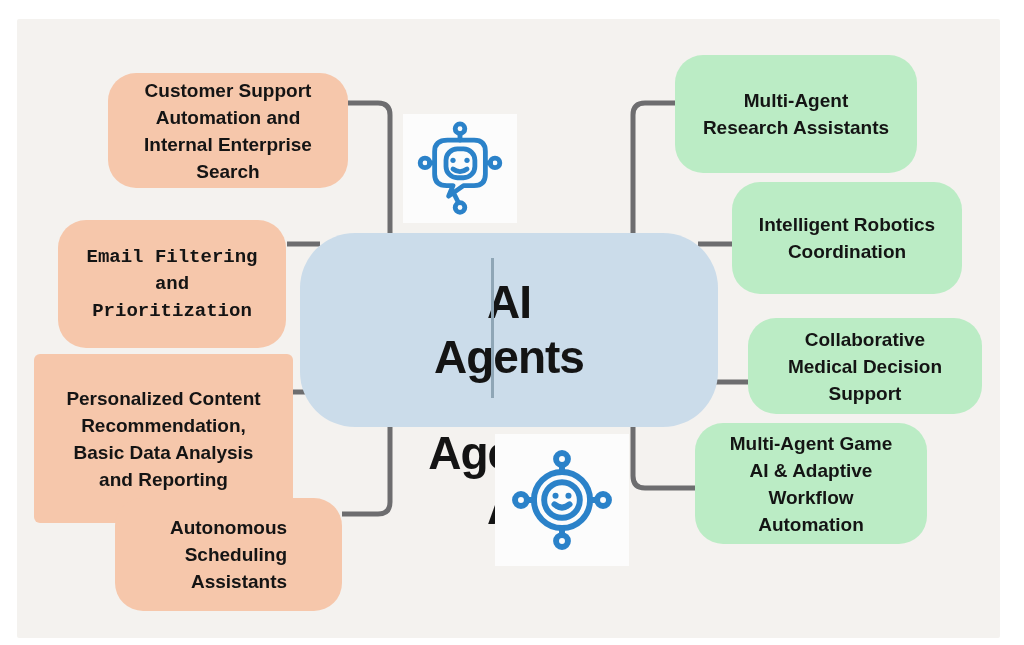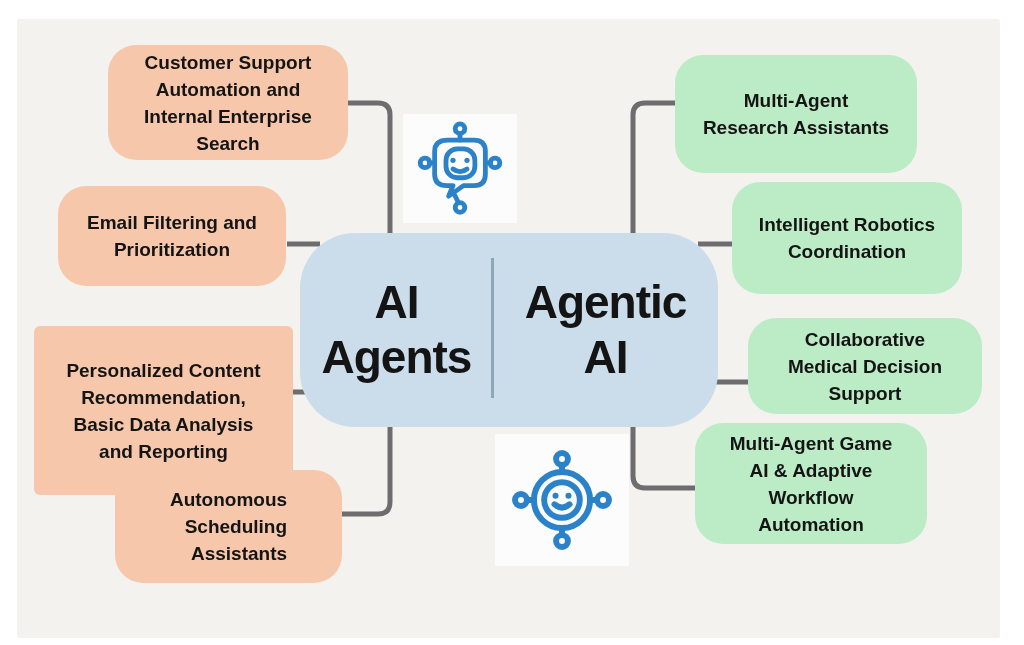--- a/index.html
+++ b/index.html
@@ -13,34 +13,34 @@
     background:var(--panel_bg,#f4f2ef);border-radius:2px;
   }
   svg.connectors{position:absolute;left:0;top:0;width:1024px;height:645px;}
   svg.connectors path{stroke:var(--connector,#6d6d6f);stroke-width:5;fill:none;}
   .box{
     position:absolute;display:flex;align-items:center;justify-content:center;
     text-align:center;color:var(--text,#141414);font-weight:bold;
     font-size:19px;line-height:27px;border-radius:28px;white-space:pre-line;
     padding:4px 8px;box-sizing:border-box;
   }
-  .salmon{background:var(--salmon,#f6c7ab);}
+  .salmon{background:var(--salmon,#f6c7ab);margin-top:28px;}
   .green{background:var(--green,#bbecc5);}
   .l1{left:108px;top:45px;width:240px;height:115px;}
-  .l2{left:58px;top:186px;width:228px;height:100px;}
+  .l2{left:58px;top:192px;width:228px;height:128px;font-family:Liberation Mono, monospace;}
   .l3{left:34px;top:326px;width:259px;height:169px;border-radius:6px;}
   .l4{left:115px;top:470px;width:227px;height:113px;text-align:right;}
   .r1{left:675px;top:55px;width:242px;height:118px;}
   .r2{left:732px;top:182px;width:230px;height:112px;}
   .r3{left:748px;top:318px;width:234px;height:96px;}
   .r4{left:695px;top:423px;width:232px;height:121px;}
   .center-node{
     position:absolute;left:300px;top:233px;width:418px;height:194px;
     background:var(--center_blue,#cbdcea);border-radius:55px;
-    display:flex;flex-direction:row;align-items:stretch;
+    display:flex;flex-direction:column;align-items:stretch;
   }
   .center-half{
     flex:1;display:flex;align-items:center;justify-content:center;
     text-align:center;font-weight:bold;color:var(--text,#141414);
     font-size:46px;line-height:55px;white-space:pre-line;letter-spacing:-1px;
   }
   .center-half.left{flex:0 0 193px;}
   .center-divider{
     position:absolute;left:191px;top:25px;width:3px;height:140px;
     background:var(--divider,#8fa6b6);

